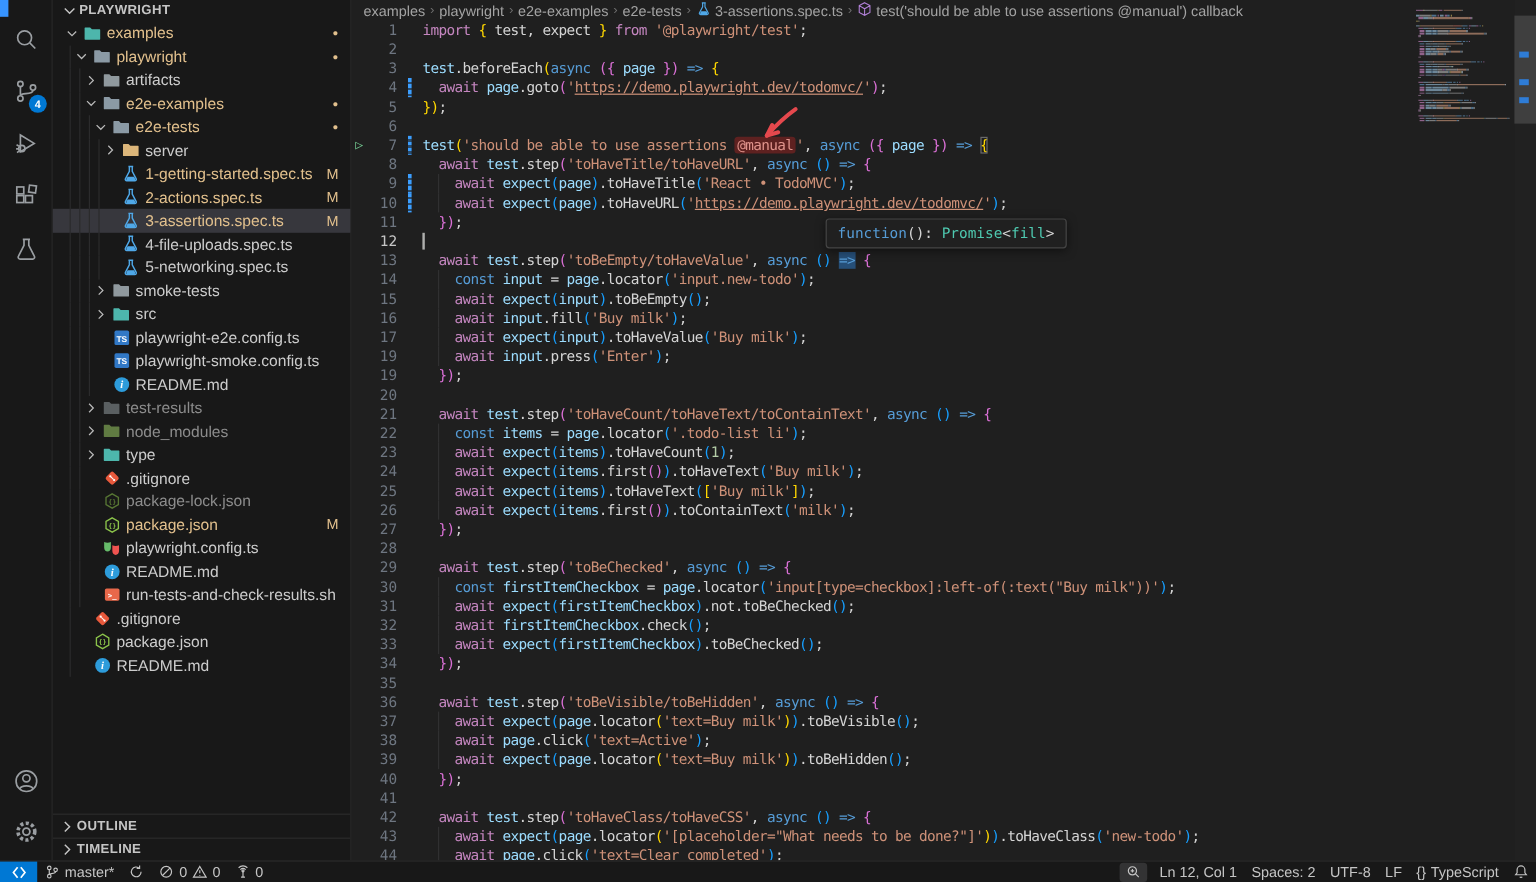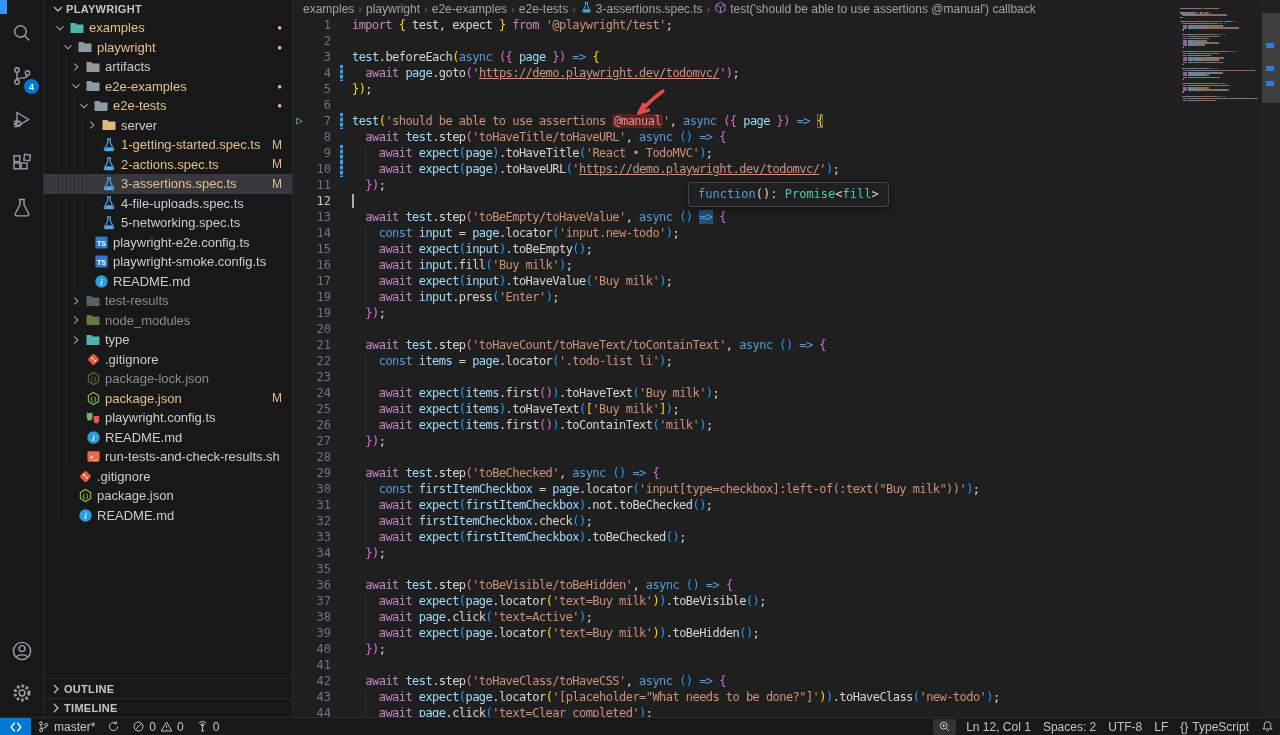--- a/index.html
+++ b/index.html
@@ -315,20 +315,52 @@
           <span class="tree-guide" style="left: 22px;"></span>
           <span class="tree-guide" style="left: 30px;"></span>
           <span class="tree-guide" style="left: 38px;"></span>
           <span class="tree-icon">
             <svg width="16" height="16" viewBox="0 0 16 16">
               <path d="M6 1.8h4 M6.8 1.8v3.9L3.5 12a1.2 1.2 0 0 0 1.1 1.7h6.8a1.2 1.2 0 0 0 1.1-1.7L9.2 5.7V1.8" stroke="#4fa8e8" stroke-width="1.2" fill="none"></path>
               <path d="M5.3 10.2h5.4l1 1.9c.3.6-.1 1.2-.7 1.2H5c-.6 0-1-.6-.7-1.2z" fill="#4fa8e8"></path>
             </svg>
           </span>
           <span class="tree-label txt-normal">5-networking.spec.ts</span>
+        </div>
+        <div class="tree-row" style="padding-left: 32px;">
+          <span class="tree-guide" style="left: 14px;"></span>
+          <span class="tree-guide" style="left: 22px;"></span>
+          <span class="tree-guide" style="left: 30px;"></span>
+          <span class="tree-chev">
+            <svg width="14" height="14" viewBox="0 0 16 16" style="stroke:#bababa;fill:none;stroke-width:1.2">
+              <path d="M6 4 l4 4 l-4 4"></path>
+            </svg>
+          </span>
+          <span class="tree-icon">
+            <svg width="16" height="16" viewBox="0 0 16 16">
+              <path d="M1.5 3.4c0-.3.2-.5.5-.5h4.1l1.5 1.5h6.4c.3 0 .5.2.5.5v7.7c0 .3-.2.5-.5.5H2c-.3 0-.5-.2-.5-.5z" fill="#90999e"></path>
+            </svg>
+          </span>
+          <span class="tree-label txt-normal">smoke-tests</span>
+        </div>
+        <div class="tree-row" style="padding-left: 32px;">
+          <span class="tree-guide" style="left: 14px;"></span>
+          <span class="tree-guide" style="left: 22px;"></span>
+          <span class="tree-guide" style="left: 30px;"></span>
+          <span class="tree-chev">
+            <svg width="14" height="14" viewBox="0 0 16 16" style="stroke:#bababa;fill:none;stroke-width:1.2">
+              <path d="M6 4 l4 4 l-4 4"></path>
+            </svg>
+          </span>
+          <span class="tree-icon">
+            <svg width="16" height="16" viewBox="0 0 16 16">
+              <path d="M1.5 3.4c0-.3.2-.5.5-.5h4.1l1.5 1.5h6.4c.3 0 .5.2.5.5v7.7c0 .3-.2.5-.5.5H2c-.3 0-.5-.2-.5-.5z" fill="#4db6ac"></path>
+            </svg>
+          </span>
+          <span class="tree-label txt-normal">src</span>
         </div>
         <div class="tree-row" style="padding-left: 48px;">
           <span class="tree-guide" style="left: 14px;"></span>
           <span class="tree-guide" style="left: 22px;"></span>
           <span class="tree-guide" style="left: 30px;"></span>
           <span class="tree-icon">
             <svg width="15" height="15" viewBox="0 0 16 16">
               <rect x="1.5" y="1.5" width="13" height="13" rx="1.5" fill="#3178c6"></rect>
               <text x="8" y="11.3" font-size="7.5" font-weight="bold" fill="#fff" text-anchor="middle" font-family="Liberation Sans,sans-serif">TS</text>
             </svg>
@@ -652,20 +684,21 @@
           <span class="code-text"><span class="t-w">  </span><span class="t-k">await</span><span class="t-w"> </span><span class="t-v">test</span><span class="t-w">.step</span><span class="t-2">(</span><span class="t-s">'toHaveCount/toHaveText/toContainText'</span><span class="t-w">, </span><span class="t-b">async</span><span class="t-w"> </span><span class="t-3">()</span><span class="t-w"> </span><span class="t-b">=&gt;</span><span class="t-w"> </span><span class="t-2">{</span></span>
         </div>
         <div class="line">
           <span class="num">22</span>
           <span class="indent-guide"></span>
           <span class="code-text"><span class="t-w">    </span><span class="t-b">const</span><span class="t-w"> </span><span class="t-v">items</span><span class="t-w"> = </span><span class="t-v">page</span><span class="t-w">.locator</span><span class="t-3">(</span><span class="t-s">'.todo-list li'</span><span class="t-3">)</span><span class="t-w">;</span></span>
         </div>
         <div class="line">
           <span class="num">23</span>
           <span class="indent-guide"></span>
+          <span class="code-text"><span class="t-w">    </span><span class="t-k">await</span><span class="t-w"> </span><span class="t-v">expect</span><span class="t-3">(</span><span class="t-v">items</span><span class="t-3">)</span><span class="t-w">.toHaveCount</span><span class="t-3">(</span><span class="t-n">1</span><span class="t-3">)</span><span class="t-w">;</span></span>
         </div>
         <div class="line">
           <span class="num">24</span>
           <span class="indent-guide"></span>
           <span class="code-text"><span class="t-w">    </span><span class="t-k">await</span><span class="t-w"> </span><span class="t-v">expect</span><span class="t-3">(</span><span class="t-v">items</span><span class="t-w">.first</span><span class="t-2">()</span><span class="t-3">)</span><span class="t-w">.toHaveText</span><span class="t-3">(</span><span class="t-s">'Buy milk'</span><span class="t-3">)</span><span class="t-w">;</span></span>
         </div>
         <div class="line">
           <span class="num">25</span>
           <span class="indent-guide"></span>
           <span class="code-text"><span class="t-w">    </span><span class="t-k">await</span><span class="t-w"> </span><span class="t-v">expect</span><span class="t-3">(</span><span class="t-v">items</span><span class="t-3">)</span><span class="t-w">.toHaveText</span><span class="t-3">(</span><span class="t-1">[</span><span class="t-s">'Buy milk'</span><span class="t-1">]</span><span class="t-3">)</span><span class="t-w">;</span></span>

